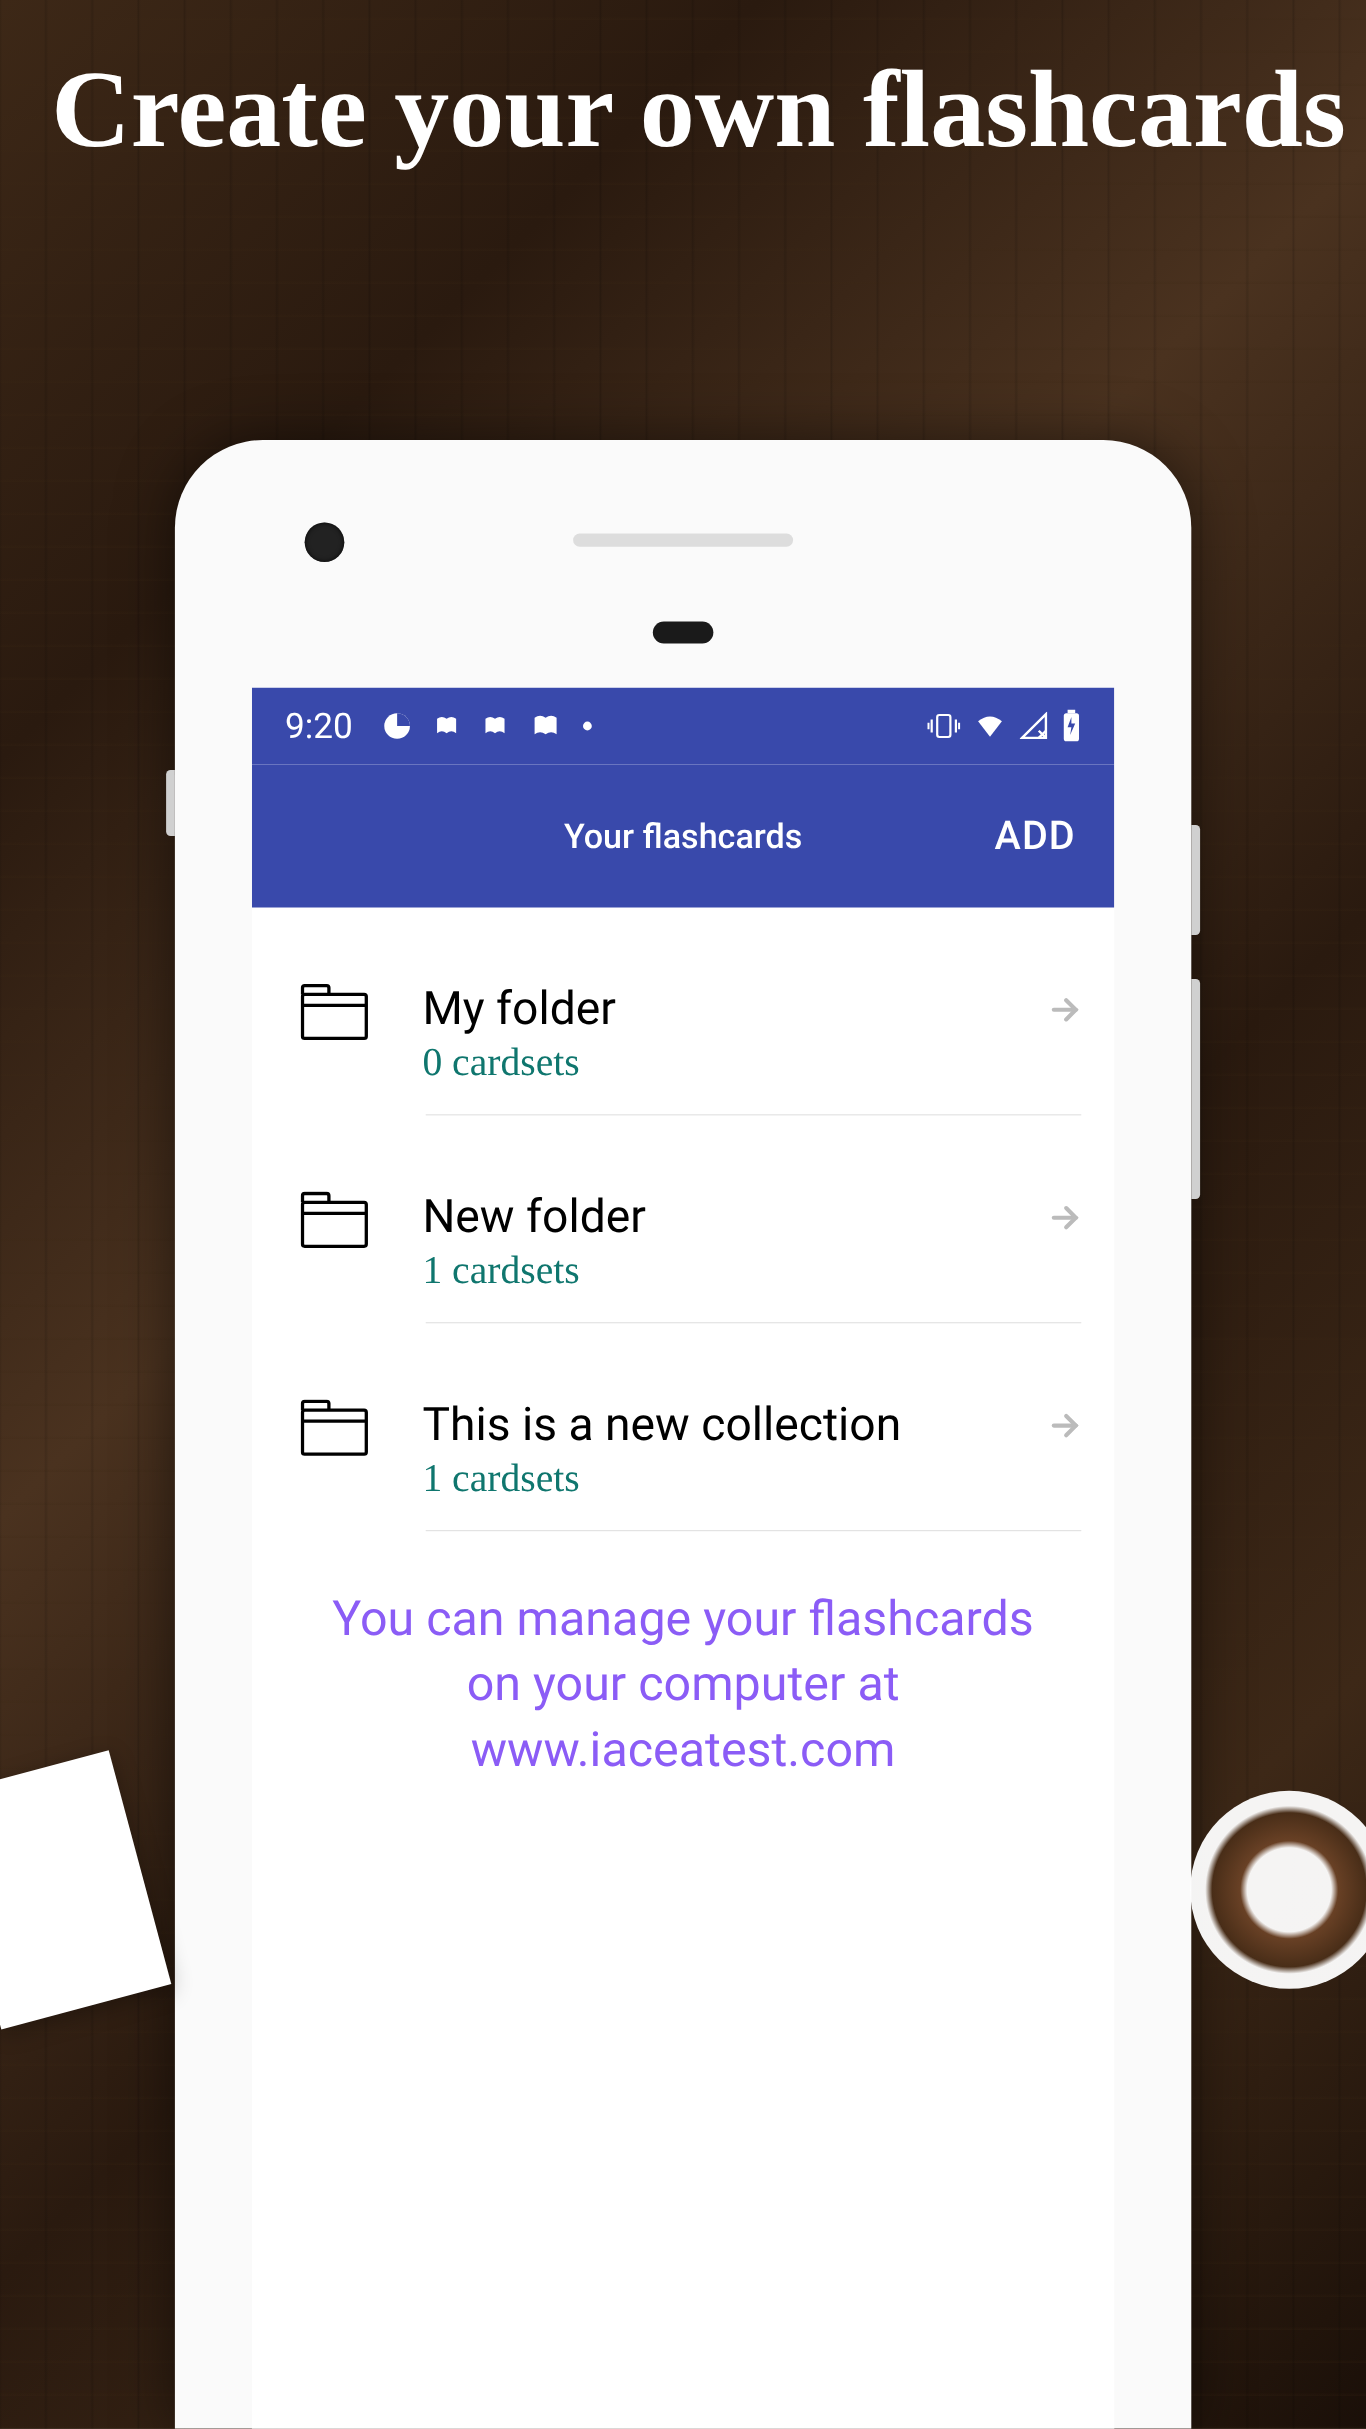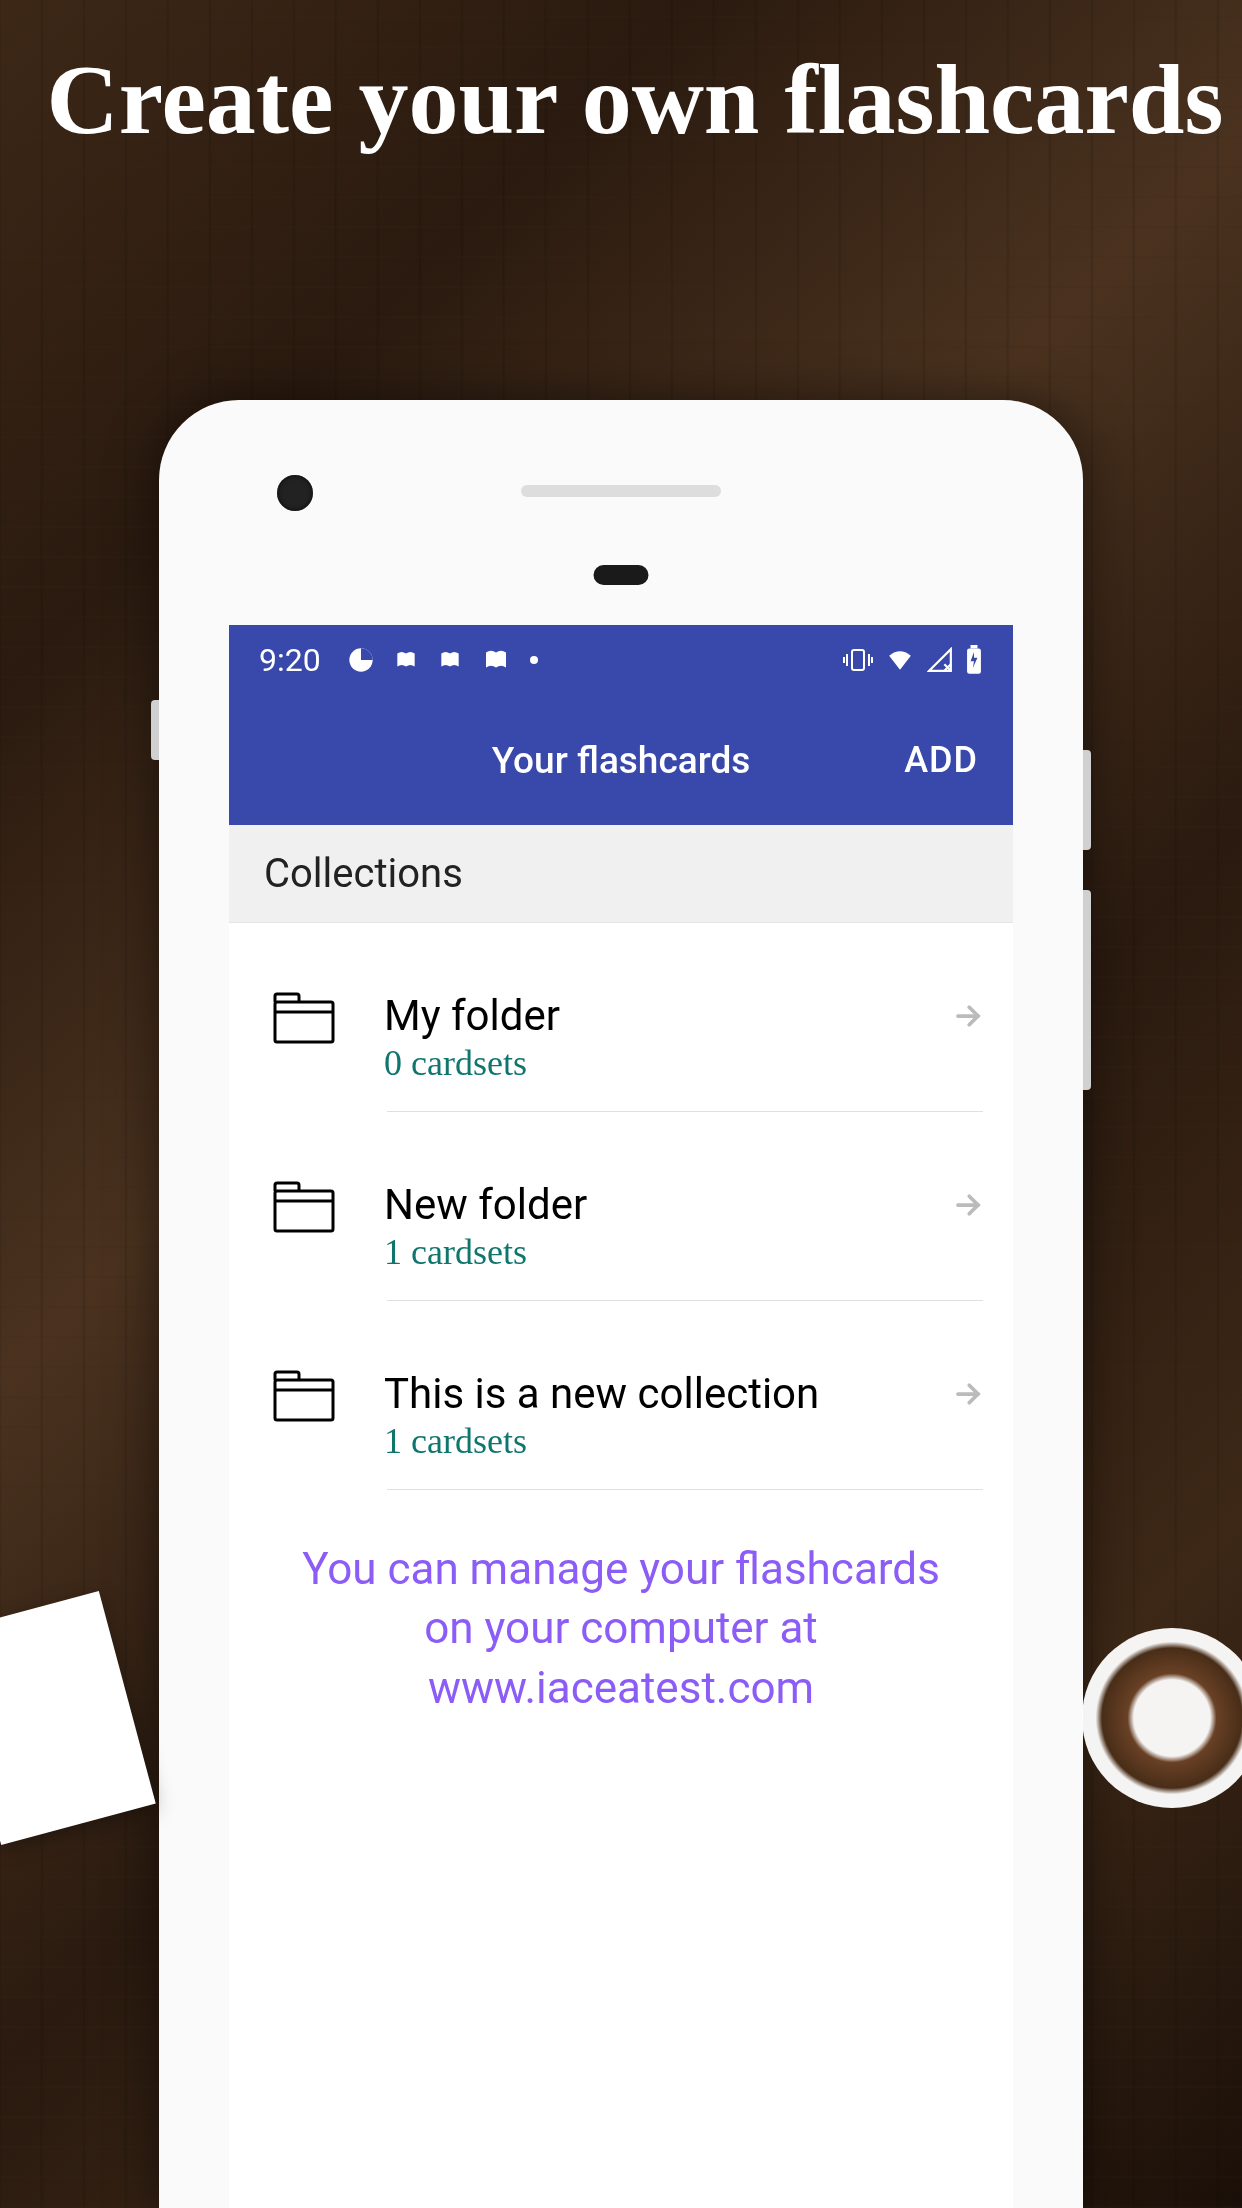--- a/index.html
+++ b/index.html
@@ -150,21 +150,21 @@
     .app-bar {
       height: 130px;
       background: #3949ab;
       display: flex;
       align-items: center;
       justify-content: center;
       position: relative;
       color: #fff;
     }
     .app-bar-title {
-      font-size: 37px;
+      font-size: 31px;
       font-weight: 500;
     }
     .app-bar-action {
       position: absolute;
       right: 35px;
       font-size: 36px;
       font-weight: 500;
       letter-spacing: 1px;
     }
     
@@ -327,21 +327,20 @@
             </svg>
         </span>
       </div>
     </div>
 
     <div class="app-bar">
       <div class="app-bar-title">Your flashcards</div>
       <div class="app-bar-action">ADD</div>
     </div>
 
-    <div class="section-header">Collections</div>
 
     <div class="list">
 
       <div class="list-item">
         <div class="folder-icon-wrap">
           <svg width="62" height="52" viewBox="0 0 62 52" fill="none" stroke="#000" stroke-width="3">
               <rect x="2" y="10" width="58" height="40" rx="2"></rect>
               <path d="M2 10 L2 4 Q2 2 4 2 L24 2 Q26 2 26 4 L26 10"></path>
               <line x1="2" y1="20" x2="60" y2="20"></line>
             </svg>

